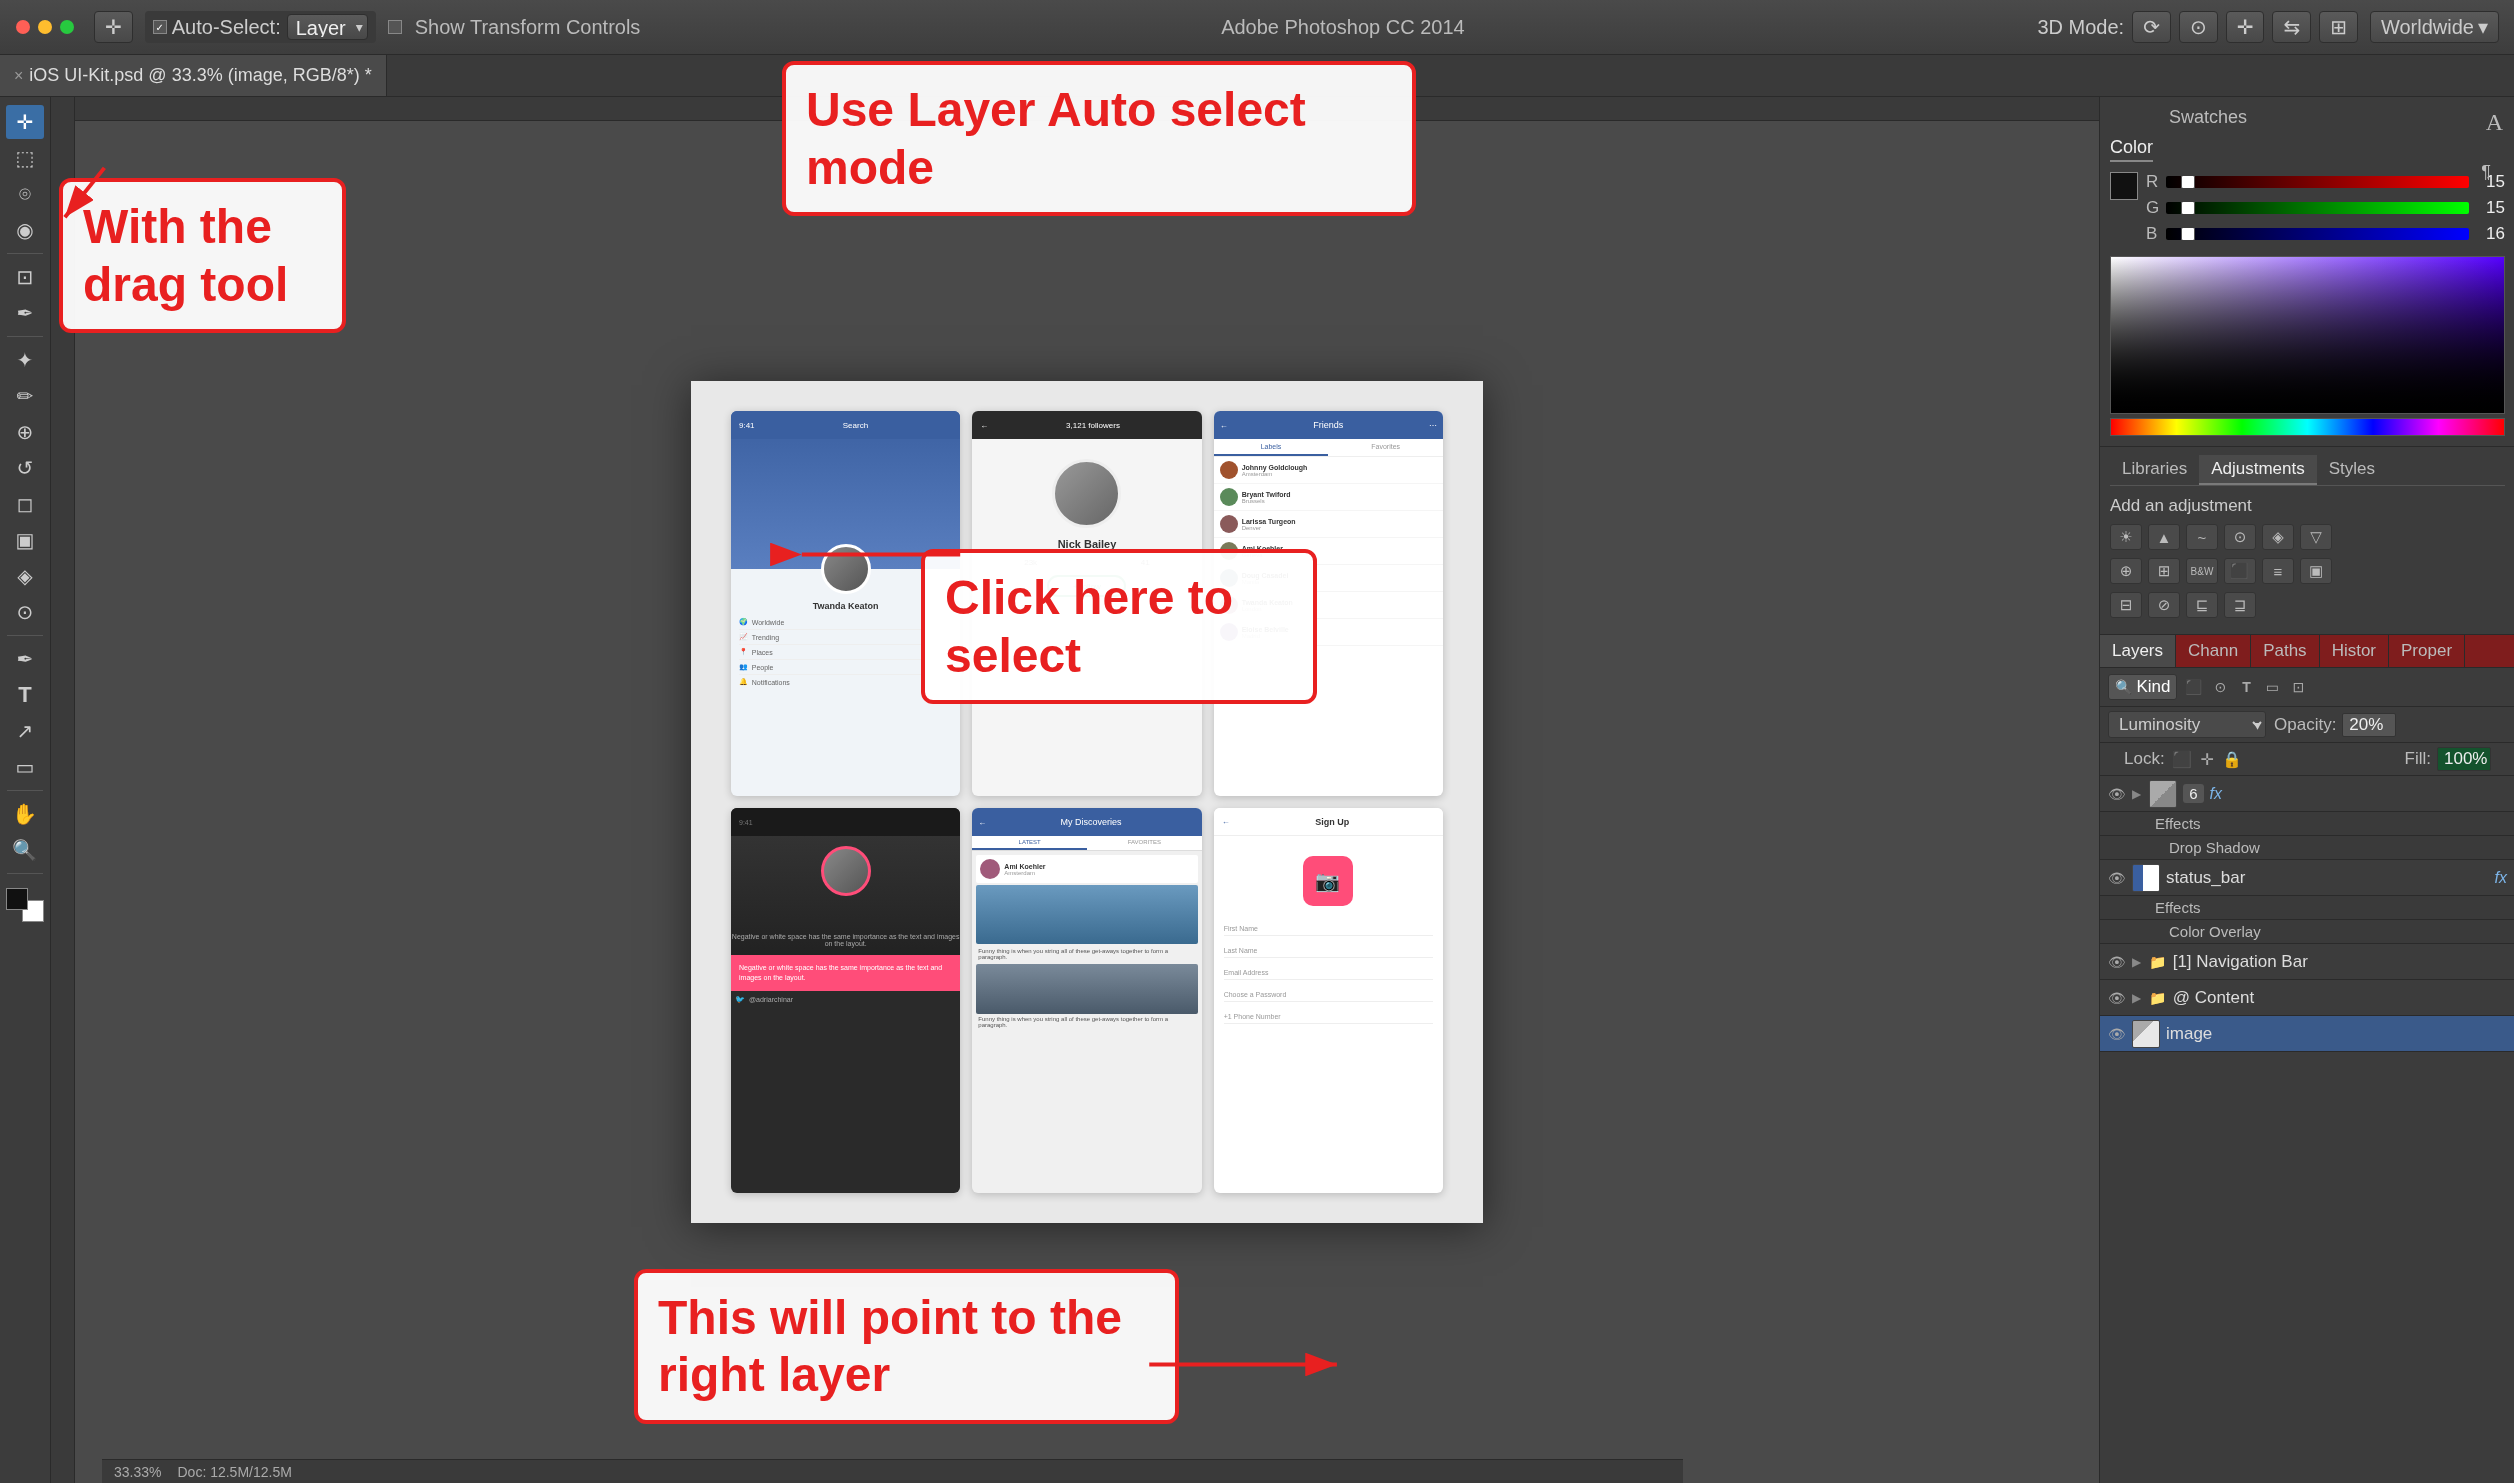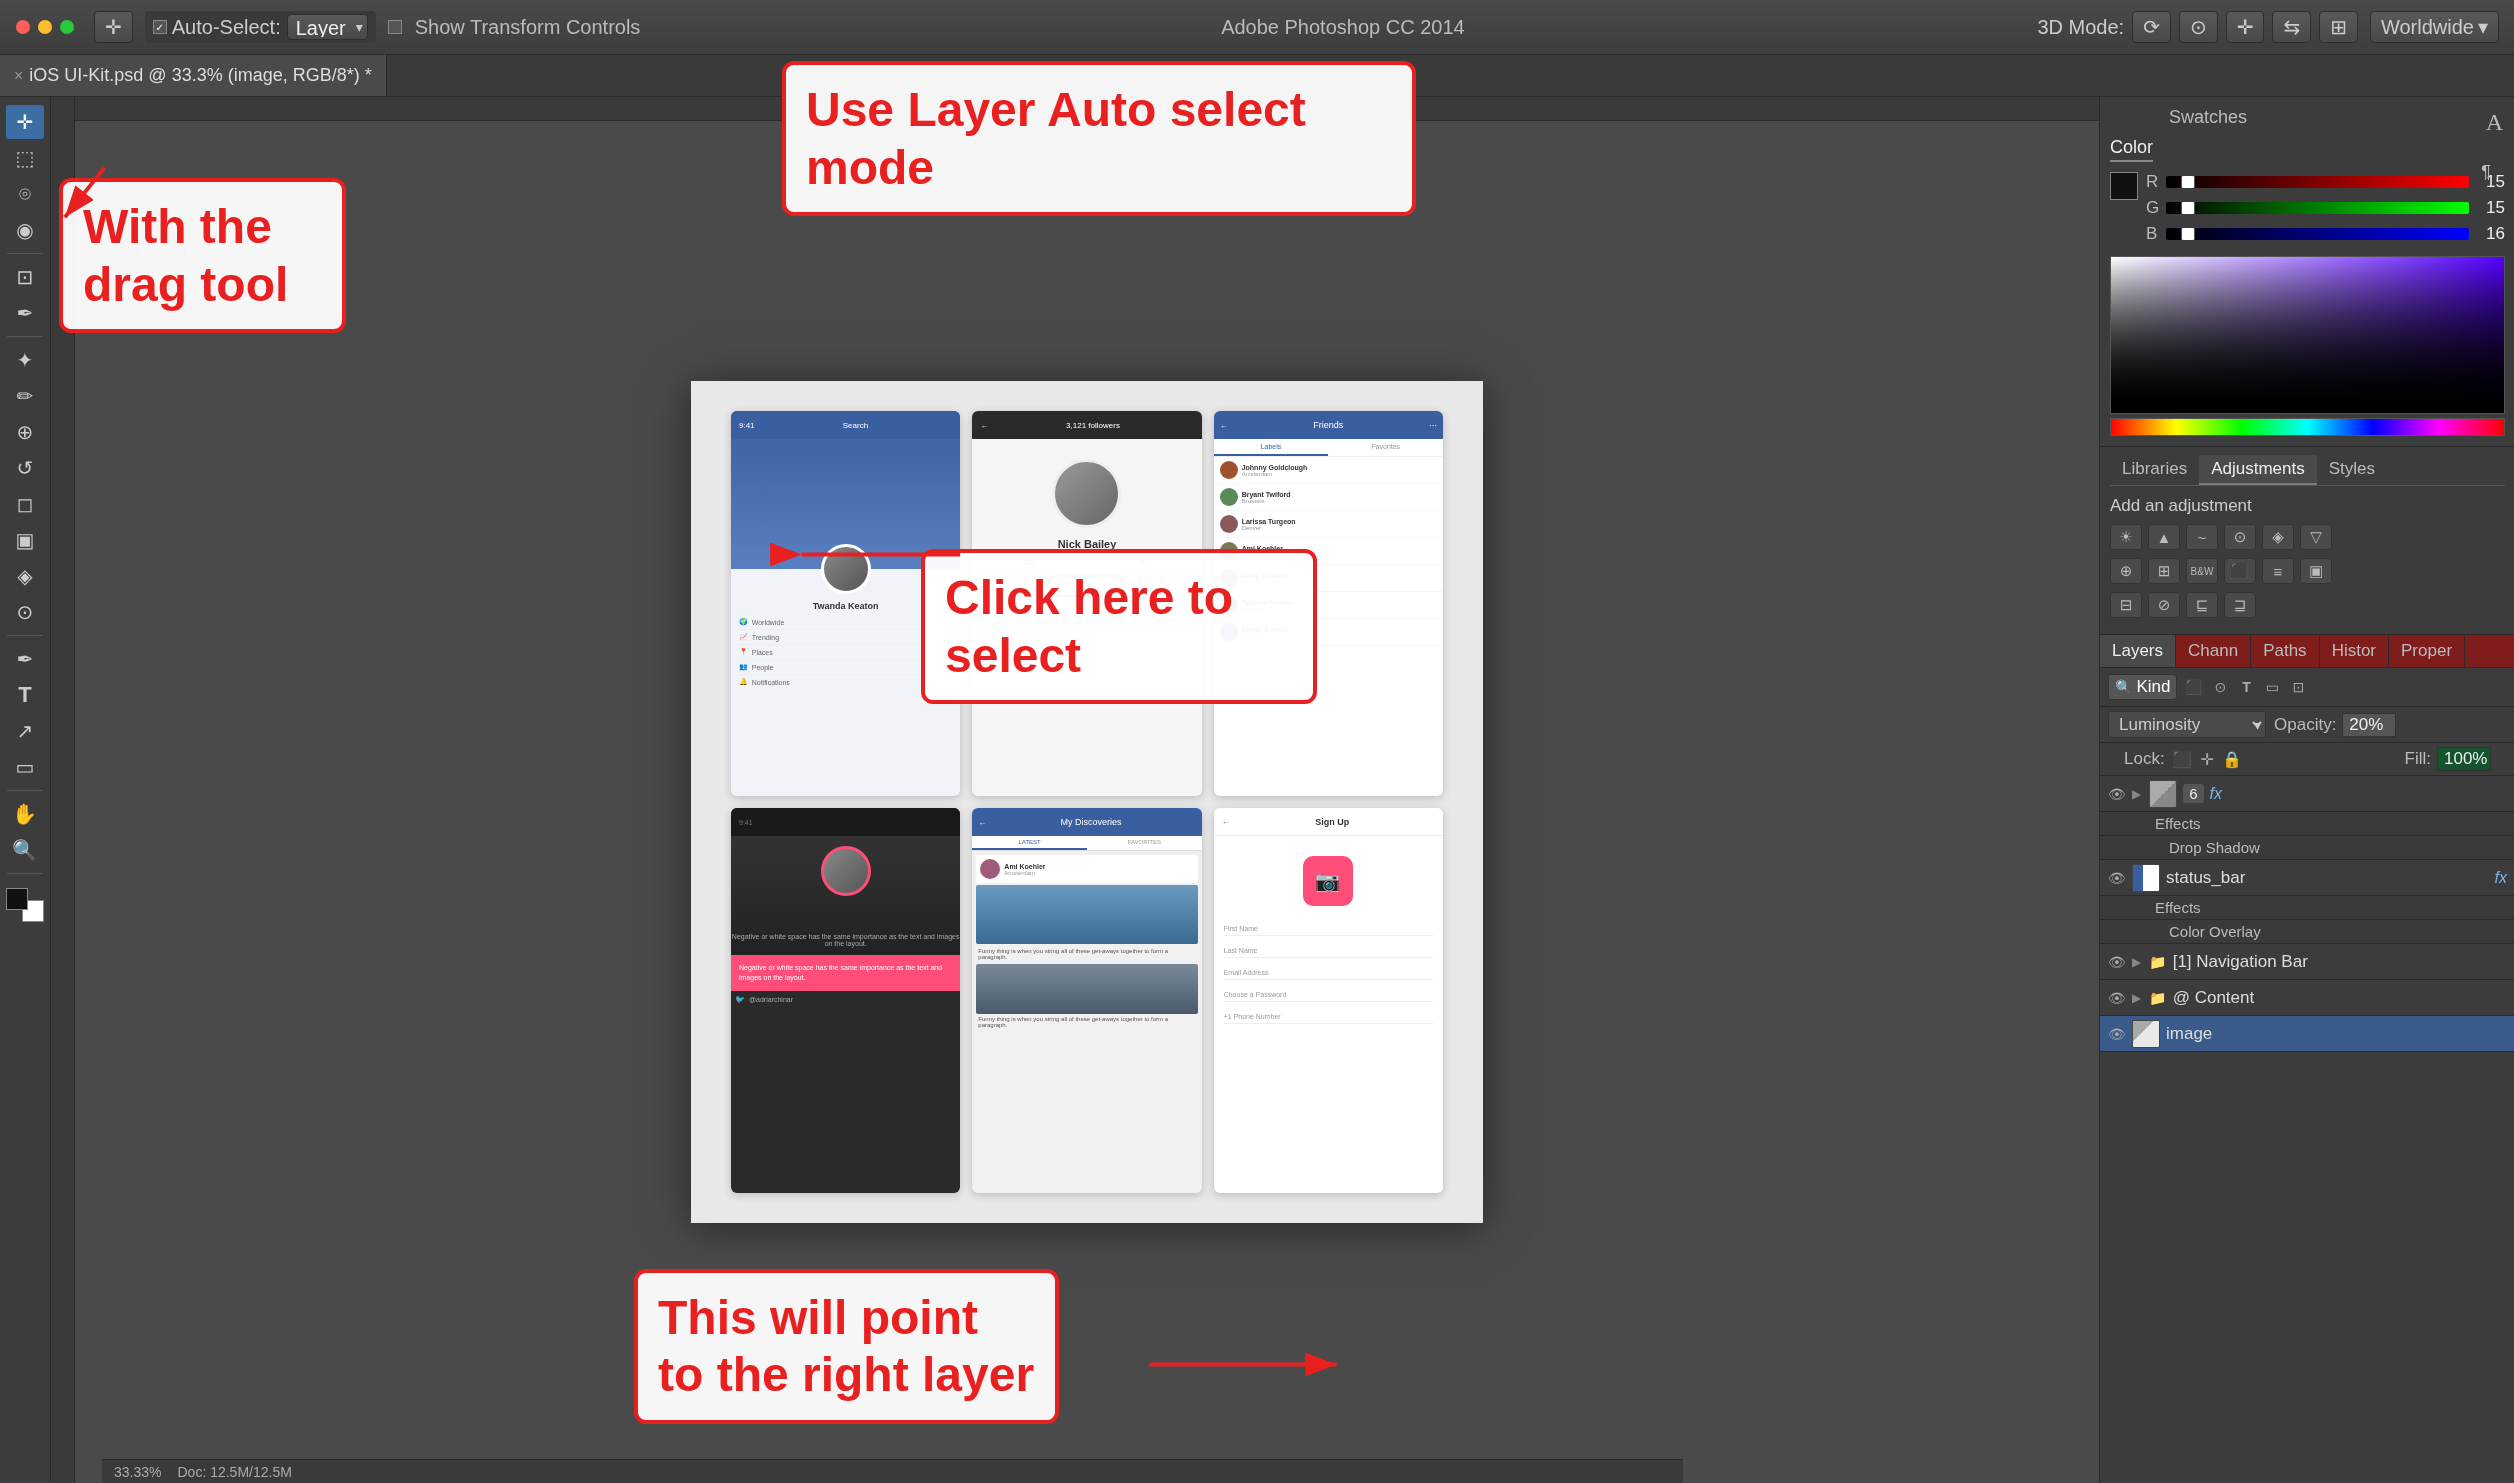--- a/index.html
+++ b/index.html
@@ -1267,21 +1267,21 @@
 
 <svg class="arrow-svg" width="198" height="99" style="position:absolute;top:505px;left:782px;z-index:301;" viewBox="0 0 200 100">
   <defs>
     <marker id="arrowhead2" markerWidth="8" markerHeight="6" refX="0" refY="3" orient="auto">
       <polygon points="8 0, 0 3, 8 6" fill="#e82020"></polygon>
     </marker>
   </defs>
   <line x1="180" y1="50" x2="20" y2="50" stroke="#e82020" stroke-width="4" marker-end="url(#arrowhead2)"></line>
 </svg>
 
-<div class="annotation ann-bottom" style="position:absolute; bottom:59px; left:634px; width:425px; z-index:300;">
+<div class="annotation ann-bottom" style="position:absolute; bottom:59px; left:634px; width:545px; z-index:300;">
   <span class="annotation-text">This will point to the right layer</span>
 </div>
 
 <svg class="arrow-svg" width="218" height="79" style="position:absolute;bottom:79px;left:1139px;z-index:301;" viewBox="0 0 220 80">
   <defs>
     <marker id="arrowhead3" markerWidth="8" markerHeight="6" refX="8" refY="3" orient="auto">
       <polygon points="0 0, 8 3, 0 6" fill="#e82020"></polygon>
     </marker>
   </defs>
   <line x1="10" y1="40" x2="200" y2="40" stroke="#e82020" stroke-width="4" marker-end="url(#arrowhead3)"></line>

